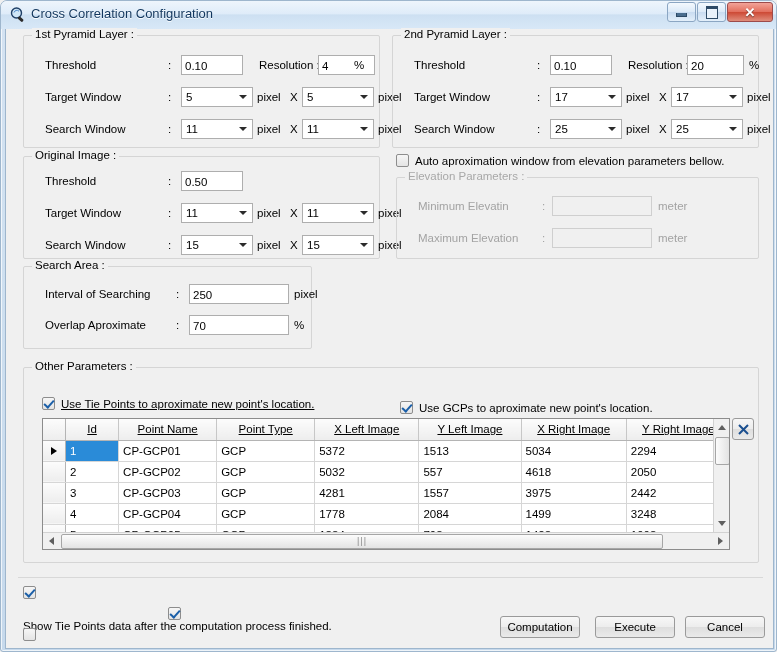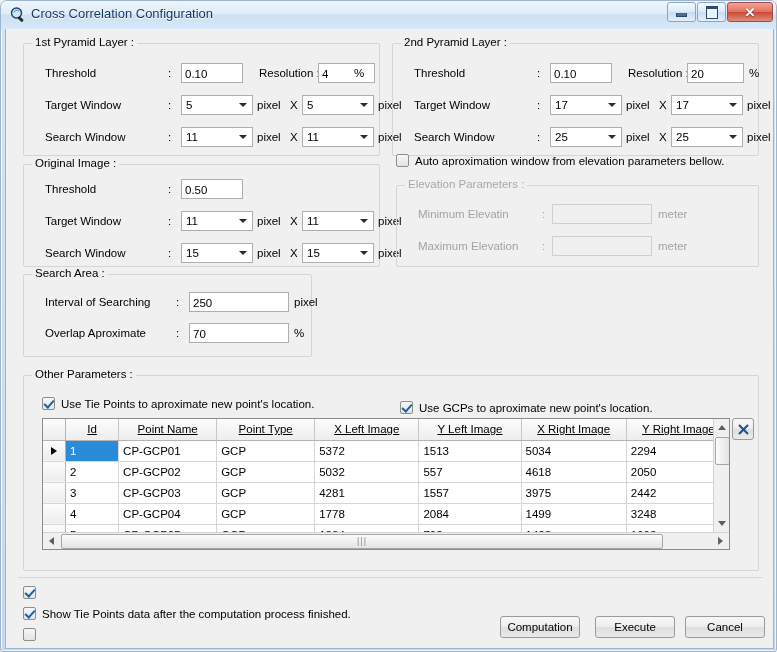--- a/index.html
+++ b/index.html
@@ -56,21 +56,21 @@
   
   .client{
     position:absolute;left:4px;top:28px;width:769px;height:620px;
     background:#f0f0f0;
     border:1px solid #9eb6cd;border-top:none;
     box-sizing:border-box;
   }
 
   
   .grp{position:absolute;box-sizing:border-box;
-    border:1px solid #d5d5d5;border-radius:2px;margin-top:8px;}
+    border:1px solid #d5d5d5;border-radius:2px;}
   .grp > .cap{
     position:absolute;top:-8px;left:8px;background:#f0f0f0;
     padding:0 3px;font-size:11.5px;color:#000;white-space:nowrap;}
   .grp.disabled > .cap{color:#a8a8a8;}
 
   .lbl{position:absolute;white-space:nowrap;font-size:11.5px;color:#000;}
   .lbl.dis{color:#a3a3a3;}
   .colon{position:absolute;font-size:11.5px;}
 
   
@@ -393,21 +393,21 @@
       <span class="colon" style="left:152px;top:52px;">:</span>
       <input class="tb" style="left: 165px; top: 48px; width: 100px;" value="70">
       <span class="lbl" style="left:270px;top:52px;">%</span>
     </div>
 
 
     <div class="grp" style="left:17px;top:338px;width:736px;height:196px;">
       <span class="cap">Other Parameters  :</span>
     </div>
 
-    <div class="chk" style="left:36px;top:368px;">
+    <div class="chk" style="left:36px;top:368px;text-decoration:underline;">
       <span class="box on"></span>
       <span class="tx">Use Tie Points to aproximate new point's location.</span>
     </div>
     <div class="chk" style="left:394px;top:372px;">
       <span class="box on"></span>
       <span class="tx">Use GCPs to aproximate new point's location.</span>
     </div>
 
     <div class="btn" style="left:726px;top:389px;width:22px;height:22px;">
       <svg width="13" height="13" viewBox="0 0 13 13">
@@ -504,21 +504,21 @@
             <i></i>
           </div>
       </div>
     </div>
 
     <div class="sep" style="left:12px;top:548px;width:745px;"></div>
 
     <div class="chk" style="left:17px;top:557px;">
       <span class="box on"></span>
     </div>
-    <div class="chk" style="left:17px;top:578px;">
+    <div class="chk" style="left:17px;top:578px;flex-direction:column;">
       <span class="box on"></span>
       <span class="tx">Show Tie Points data after the computation process finished.</span>
     </div>
     <div class="chk" style="left:17px;top:599px;">
       <span class="box"></span>
     </div>
 
     <div class="btn" style="left:494px;top:587px;width:80px;height:22px;">
       <span>Computation</span>
     </div>

